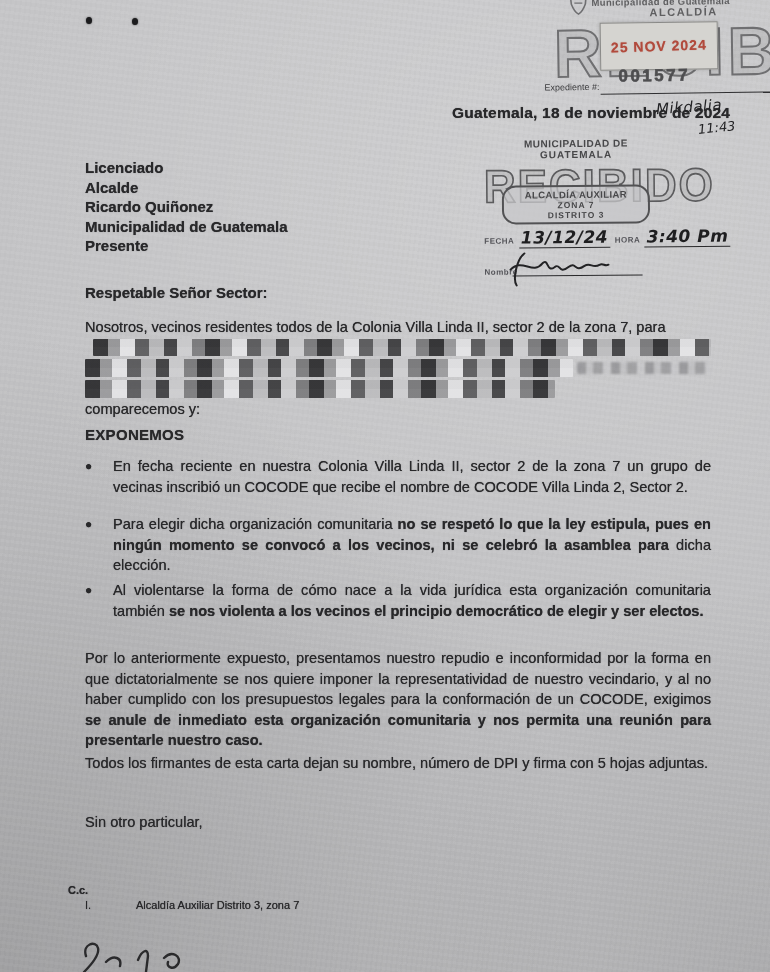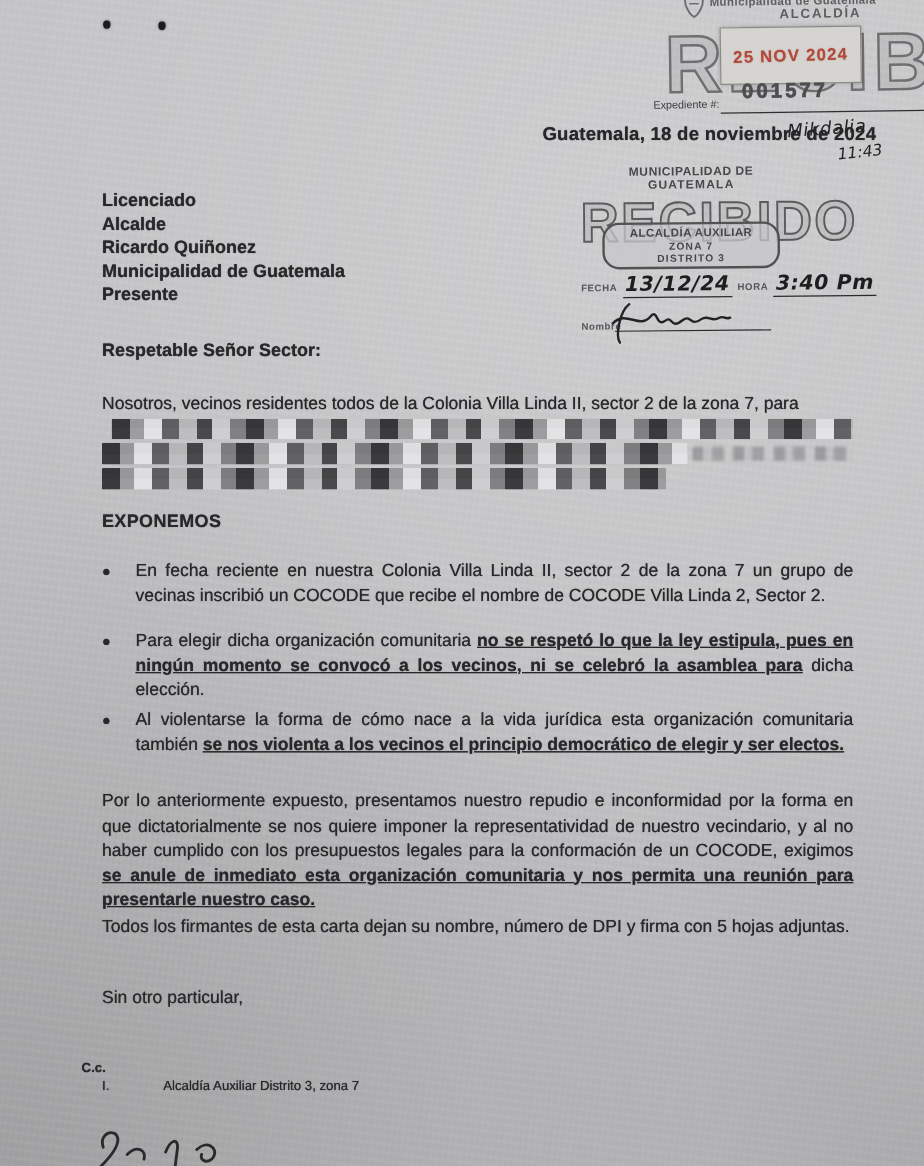--- a/index.html
+++ b/index.html
@@ -56,22 +56,22 @@
   .oval .o1{font-size:9.5px;font-weight:700;letter-spacing:.4px;}
   .oval .o2,.oval .o3{font-size:8.5px;font-weight:700;letter-spacing:1px;}
   .fecharow{position:relative;margin-top:16px;height:24px;white-space:nowrap;}
   .slabel{font-size:8px;font-weight:600;color:#55555a;letter-spacing:.5px;}
   .hval{font-family:"DejaVu Sans",sans-serif;font-style:italic;font-size:17px;font-weight:600;color:#1e1e20;letter-spacing:.5px;}
   .fline{display:inline-block;border-bottom:1.4px solid #2a2a2c;padding:0 2px;}
   .nomrow{position:relative;margin-top:2px;height:30px;}
   .nomline{position:absolute;left:28px;top:22px;width:130px;border-bottom:1.6px solid #2a2a2c;}
 
   
-  .block{left:85px;width:626px;font-size:14.6px;line-height:20.5px;text-align:justify;margin-top:10px;}
-  .bold{font-weight:700;text-decoration:underline;}
+  .block{left:85px;width:626px;font-size:14.6px;line-height:20.5px;text-align:justify;}
+  .bold{font-weight:700;}
   .addr{left:85px;top:158px;font-size:15px;font-weight:700;line-height:19.5px;}
   .salut{left:85px;top:284px;font-size:15px;font-weight:700;}
   .exphead{left:85px;top:426px;font-size:15px;font-weight:700;letter-spacing:.3px;}
   .bullet{display:flex;}
   .bullet .mark{width:28px;flex:0 0 28px;font-size:12px;line-height:20.5px;}
   .bullet .btxt{flex:1;text-align:justify;}
 
   
   .mosaic{
     background-image:
@@ -170,20 +170,23 @@
     <div class="introline">
       <span class="mosaic" style="flex:1;height:17px;margin-left:8px;"></span>
     </div>
     <div class="introline">
       <span class="mosaic" style="width:488px;height:18px;"></span>
       <span class="ghost" style="flex:1;height:12px;margin-left:4px;"></span>
     </div>
     <div class="introline">
       <span class="mosaic" style="width:470px;height:18px;"></span>
     </div>
+    <div class="introline">
+      <span>comparecemos y:</span>
+    </div>
   </div>
 
   <div class="abs exphead scan">EXPONEMOS</div>
 
   <div class="abs block scan bullet" style="top:456px;">
     <span class="mark">●</span>
     <span class="btxt"><span>En fecha reciente en nuestra Colonia Villa Linda II, sector 2 de la zona 7 un grupo de vecinas inscribió un COCODE que recibe el nombre de COCODE Villa Linda 2, Sector 2.</span><span class="bold"></span><span></span></span>
   </div>
 
   <div class="abs block scan bullet" style="top:514px;">

